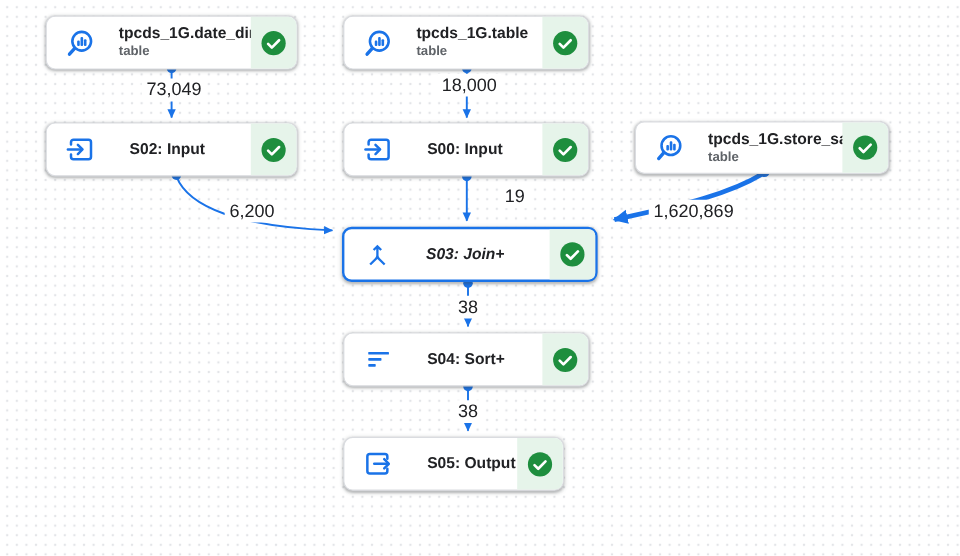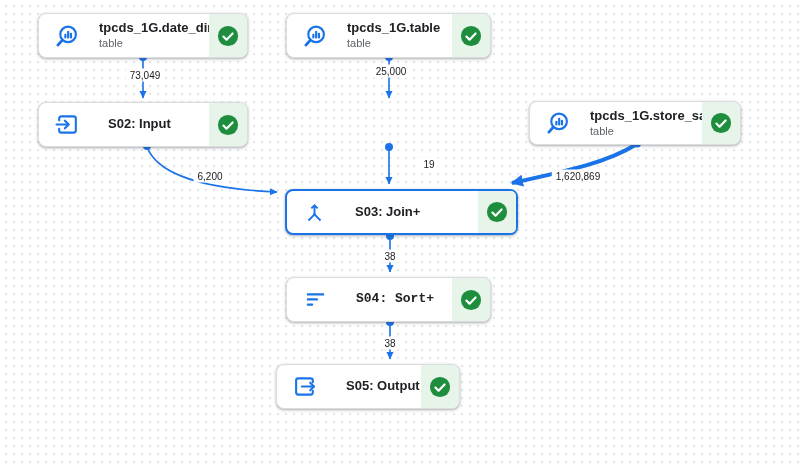--- a/index.html
+++ b/index.html
@@ -15,29 +15,29 @@
     background:#fff;border:1px solid #dadce0;border-radius:8px;cursor:pointer;
     box-shadow:0 1px 2px rgba(60,64,67,.28),0 1px 3px 1px rgba(60,64,67,.12);
     padding-left:14px;
   }
   .node.selected{border:2px solid #1a73e8;padding-left:13px;}
   .node-icon{flex:0 0 auto;display:flex;align-items:center;justify-content:center;width:28px;height:28px;}
   .node-text{display:flex;flex-direction:column;justify-content:center;line-height:1.25;}
   .table-node .node-text{margin-left:18px;}
   .step-node .node-text{margin-left:27px;}
   .node-title{font-size:13px;font-weight:700;color:#202124;white-space:nowrap;}
-  .node-subtitle{font-size:11px;font-weight:400;color:#5f6368;margin-top:1px;}
+  .node-subtitle{font-size:11px;font-weight:700;color:#5f6368;margin-top:1px;}
   .node-status{
     position:absolute;right:0;top:0;bottom:0;width:38px;background:#e6f4ea;
     border-radius:0 7px 7px 0;display:flex;align-items:center;justify-content:center;
   }
   .node.selected .node-status{border-radius:0 5px 5px 0;}
   .edge-label{
     position:absolute;transform:translate(-50%,-50%);background:#ffffff;
-    padding:1px 4px;font-size:10px;color:#202124;white-space:nowrap;border-radius:2px;text-align:right;
+    padding:1px 4px;font-size:15px;color:#202124;white-space:nowrap;border-radius:2px;text-align:right;
   }
 </style>
 </head>
 <body>
 
 <div class="canvas">
 
   <svg class="edges-layer" width="800" height="463" viewBox="0 0 800 463">
     <defs>
       <marker id="arr" markerUnits="userSpaceOnUse" markerWidth="9" markerHeight="9" refX="7" refY="4" orient="auto">
@@ -127,20 +127,38 @@
       <div class="node-title">S02: Input</div>
     </div>
     <div class="node-status">
       <svg width="22" height="22" viewBox="0 0 24 24">
         <circle cx="12" cy="12" r="11" fill="#1e8e3e"></circle>
         <path d="M7 12.6 L10.4 16 L17 9.3" fill="none" stroke="#fff" stroke-width="2.4" stroke-linecap="round" stroke-linejoin="round"></path>
       </svg>
     </div>
   </div>
 
+  <div class="node step-node" style="left:286px;top:102px;width:205px;height:45px;">
+    <span class="node-icon">
+      <svg width="25" height="25" viewBox="0 0 24 24" fill="none" stroke="#1a73e8" stroke-width="2" stroke-linecap="round" stroke-linejoin="round">
+        <path d="M4 8 V6.2 a2 2 0 0 1 2-2 h12 a2 2 0 0 1 2 2 v11.6 a2 2 0 0 1 -2 2 H6 a2 2 0 0 1 -2-2 V16"></path>
+        <line x1="1.5" y1="12" x2="12.5" y2="12"></line>
+        <path d="M9.5 8.3 L13.2 12 L9.5 15.7"></path>
+      </svg>
+    </span>
+    <div class="node-text">
+      <div class="node-title">S00: Input</div>
+    </div>
+    <div class="node-status">
+      <svg width="22" height="22" viewBox="0 0 24 24">
+        <circle cx="12" cy="12" r="11" fill="#1e8e3e"></circle>
+        <path d="M7 12.6 L10.4 16 L17 9.3" fill="none" stroke="#fff" stroke-width="2.4" stroke-linecap="round" stroke-linejoin="round"></path>
+      </svg>
+    </div>
+  </div>
 
   <div class="node table-node" style="left:529px;top:101px;width:212px;height:44px;">
     <span class="node-icon">
       <svg width="26" height="26" viewBox="0 0 24 24">
         <circle cx="13" cy="10.5" r="7.2" fill="none" stroke="#1a73e8" stroke-width="2"></circle>
         <line x1="7.6" y1="15.9" x2="3.6" y2="20.4" stroke="#1a73e8" stroke-width="2.6" stroke-linecap="round"></line>
         <g fill="#1a73e8">
           <rect x="9.5" y="10" width="2" height="4.2" rx="0.8"></rect>
           <rect x="12.1" y="7.2" width="2" height="7" rx="0.8"></rect>
           <rect x="14.7" y="9" width="2" height="5.2" rx="0.8"></rect>
@@ -152,76 +170,76 @@
       <div class="node-subtitle">table</div>
     </div>
     <div class="node-status">
       <svg width="22" height="22" viewBox="0 0 24 24">
         <circle cx="12" cy="12" r="11" fill="#1e8e3e"></circle>
         <path d="M7 12.6 L10.4 16 L17 9.3" fill="none" stroke="#fff" stroke-width="2.4" stroke-linecap="round" stroke-linejoin="round"></path>
       </svg>
     </div>
   </div>
 
-  <div class="node step-node selected" style="left:285px;top:189px;width:233px;height:46px;">
+  <div class="node step-node selected" style="left:285px;top:189px;width:213px;height:46px;font-style:italic;">
     <span class="node-icon">
       <svg width="23" height="23" viewBox="0 0 24 24" fill="#1a73e8">
         <path d="M6.41 21 5 19.59l4.83-4.83c.75-.75 1.17-1.77 1.17-2.83v-5.1L9.41 8.41 8 7l4-4 4 4-1.41 1.41L13 6.83v5.1c0 1.06.42 2.08 1.17 2.83L19 19.59 17.59 21 12 15.41 6.41 21z"></path>
       </svg>
     </span>
     <div class="node-text">
       <div class="node-title">S03: Join+</div>
     </div>
     <div class="node-status">
       <svg width="22" height="22" viewBox="0 0 24 24">
         <circle cx="12" cy="12" r="11" fill="#1e8e3e"></circle>
         <path d="M7 12.6 L10.4 16 L17 9.3" fill="none" stroke="#fff" stroke-width="2.4" stroke-linecap="round" stroke-linejoin="round"></path>
       </svg>
     </div>
   </div>
 
-  <div class="node step-node" style="left:286px;top:277px;width:205px;height:45px;font-family:Liberation Mono, monospace;">
+  <div class="node step-node" style="left:286px;top:277px;width:205px;height:45px;">
     <span class="node-icon">
       <svg width="23" height="23" viewBox="0 0 24 24" fill="#1a73e8">
         <rect x="3" y="5.5" width="18" height="2.3" rx="0.6"></rect>
         <rect x="3" y="10.8" width="11.5" height="2.3" rx="0.6"></rect>
         <rect x="3" y="16.1" width="6.5" height="2.3" rx="0.6"></rect>
       </svg>
     </span>
     <div class="node-text">
       <div class="node-title">S04: Sort+</div>
     </div>
     <div class="node-status">
       <svg width="22" height="22" viewBox="0 0 24 24">
         <circle cx="12" cy="12" r="11" fill="#1e8e3e"></circle>
         <path d="M7 12.6 L10.4 16 L17 9.3" fill="none" stroke="#fff" stroke-width="2.4" stroke-linecap="round" stroke-linejoin="round"></path>
       </svg>
     </div>
   </div>
 
-  <div class="node step-node" style="left:276px;top:364px;width:184px;height:45px;">
+  <div class="node step-node" style="left:286px;top:364px;width:184px;height:45px;">
     <span class="node-icon">
       <svg width="25" height="25" viewBox="0 0 24 24" fill="none" stroke="#1a73e8" stroke-width="2" stroke-linecap="round" stroke-linejoin="round">
         <path d="M19 8 V6.2 a2 2 0 0 0 -2-2 H5 a2 2 0 0 0 -2 2 v11.6 a2 2 0 0 0 2 2 h12 a2 2 0 0 0 2-2 V16"></path>
         <line x1="8.5" y1="12" x2="19.5" y2="12"></line>
         <path d="M16.5 8.3 L20.2 12 L16.5 15.7"></path>
       </svg>
     </span>
     <div class="node-text">
       <div class="node-title">S05: Output</div>
     </div>
     <div class="node-status">
       <svg width="22" height="22" viewBox="0 0 24 24">
         <circle cx="12" cy="12" r="11" fill="#1e8e3e"></circle>
         <path d="M7 12.6 L10.4 16 L17 9.3" fill="none" stroke="#fff" stroke-width="2.4" stroke-linecap="round" stroke-linejoin="round"></path>
       </svg>
     </div>
   </div>
 
   <div class="edge-label" style="left:145px;top:75px;">73,049</div>
-  <div class="edge-label" style="left:391px;top:71px;">25,000</div>
+  <div class="edge-label" style="left:391px;top:71px;">18,000</div>
   <div class="edge-label" style="left:389px;top:164px;margin-left:40px;">19</div>
   <div class="edge-label" style="left:210px;top:176px;">6,200</div>
   <div class="edge-label" style="left:578px;top:176px;">1,620,869</div>
   <div class="edge-label" style="left:390px;top:256px;">38</div>
   <div class="edge-label" style="left:390px;top:343px;">38</div>
 
 </div>
 
 </body></html>

